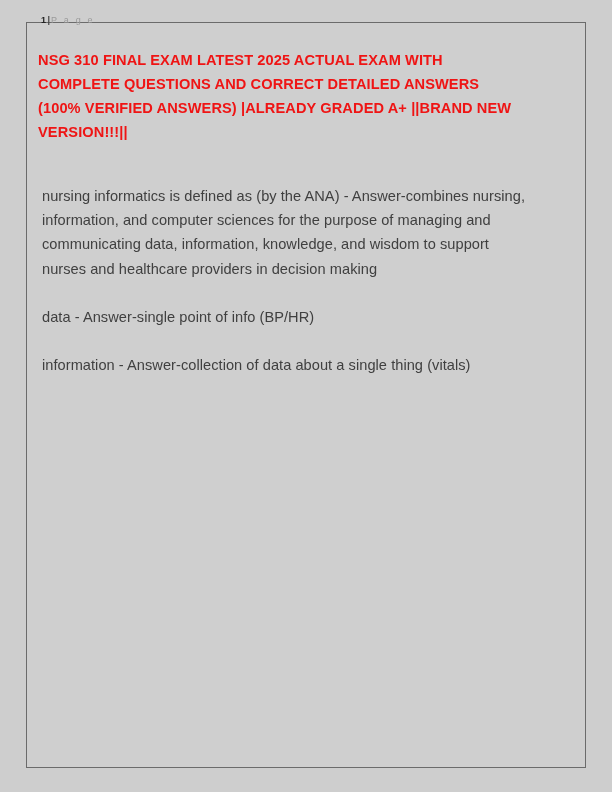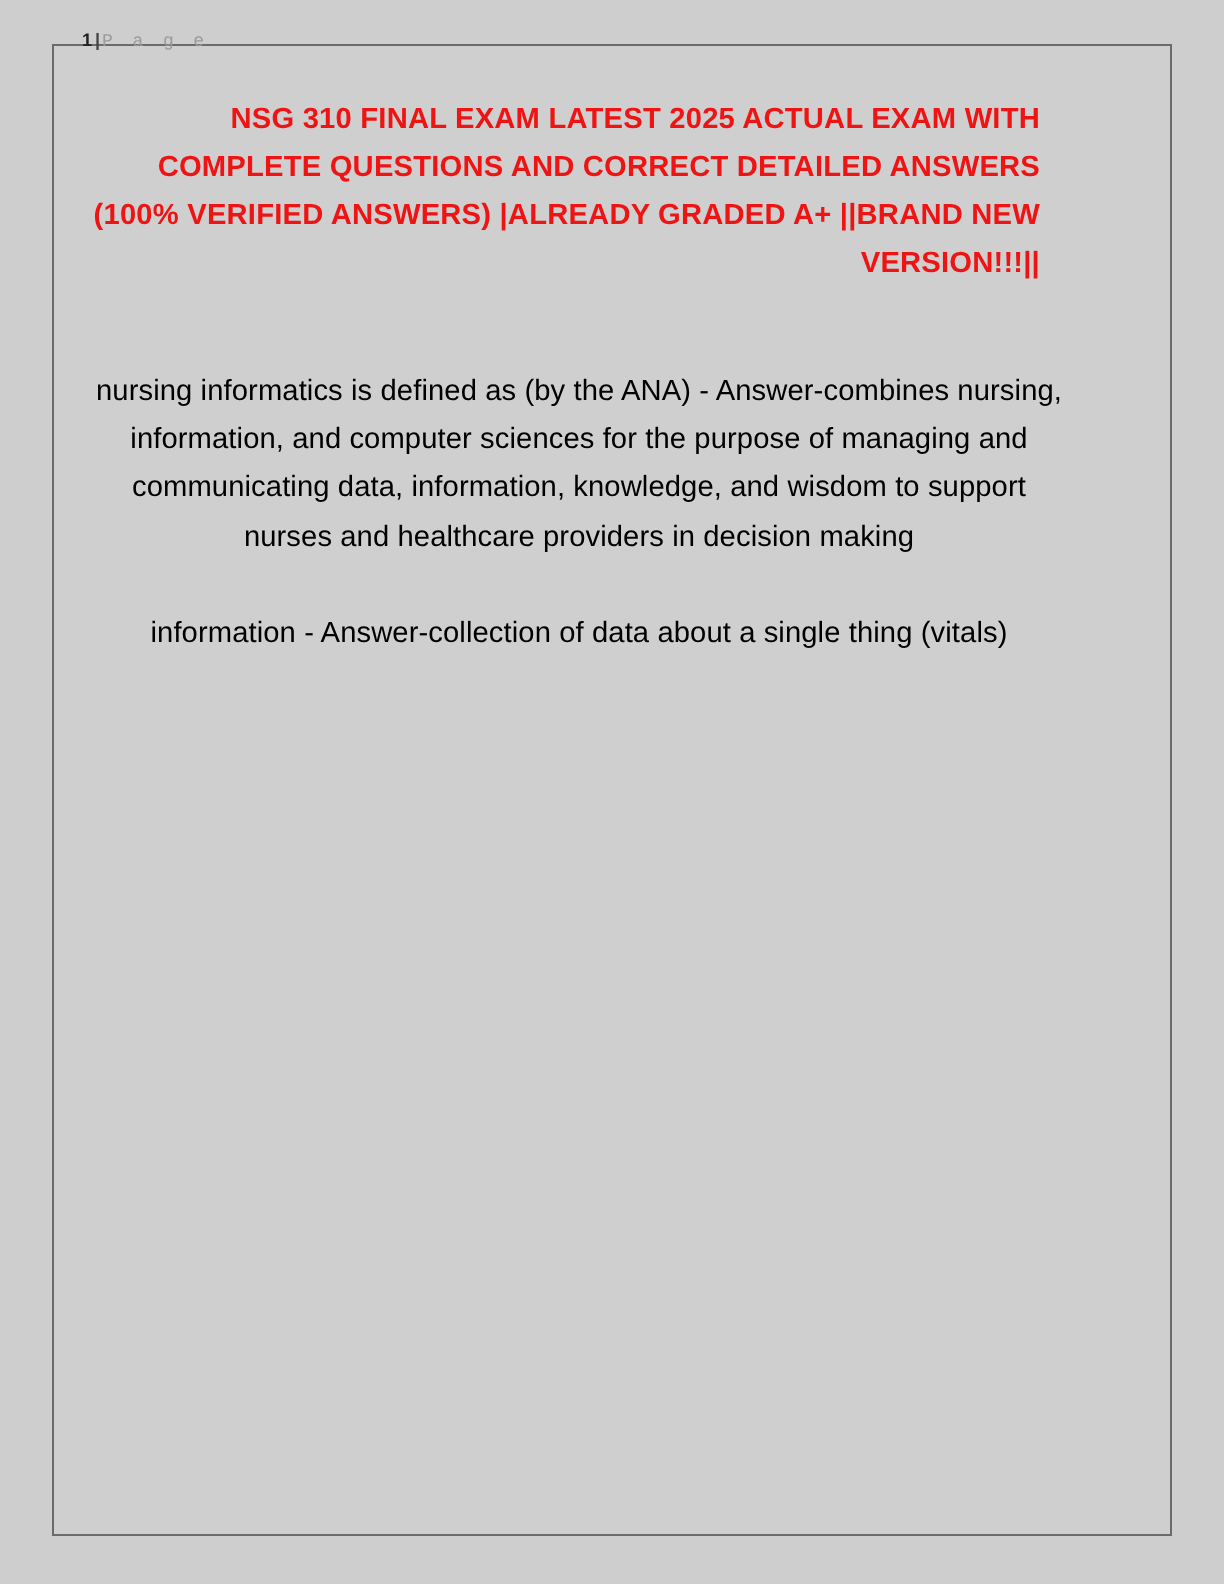--- a/index.html
+++ b/index.html
@@ -48,50 +48,48 @@
     letter-spacing: 0.5px;
   }
   .page-header .pg-sep {
     font-weight: bold;
     color: #444444;
     padding: 0 1px;
   }
   .page-header .pg-word {
     color: #9a9a9a;
     letter-spacing: 2.2px;
-    font-family: Liberation Mono, monospace;
   }
 
   .doc-title {
     position: absolute;
     left: 38px;
     top: 48px;
     width: 482px;
-    text-align: right;
+    text-align: left;
     color: #ef1414;
     font-weight: bold;
     font-size: 14.6px;
     line-height: 24px;
     letter-spacing: 0.1px;
   }
 
   .body-block {
     position: absolute;
     left: 42px;
     top: 184px;
     width: 495px;
   }
 
   .qa-entry {
     font-size: 14.6px;
     line-height: 24.2px;
-    color: #000000;
+    color: #404040;
     margin: 0 0 24px 0;
     letter-spacing: 0.05px;
-    text-align: center;
   }
   .qa-entry:last-child {
     margin-bottom: 0;
     margin-top: 16px;
   }
 </style>
 </head>
 <body>
 
 <div class="page-sheet">
@@ -99,16 +97,17 @@
   <div class="page-frame"></div>
 
   <div class="page-header">
     <span class="pg-num">1</span><span class="pg-sep">|</span><span class="pg-word">P a g e</span>
   </div>
 
   <div class="doc-title">NSG 310 FINAL EXAM LATEST 2025 ACTUAL EXAM WITH COMPLETE QUESTIONS AND CORRECT DETAILED ANSWERS (100% VERIFIED ANSWERS) |ALREADY GRADED A+ ||BRAND NEW VERSION!!!||</div>
 
   <div class="body-block">
     <p class="qa-entry">nursing informatics is defined as (by the ANA) - Answer-combines nursing, information, and computer sciences for the purpose of managing and communicating data, information, knowledge, and wisdom to support nurses and healthcare providers in decision making</p>
+    <p class="qa-entry">data - Answer-single point of info (BP/HR)</p>
     <p class="qa-entry">information - Answer-collection of data about a single thing (vitals)</p>
   </div>
 
 </div>
 
 </body></html>

